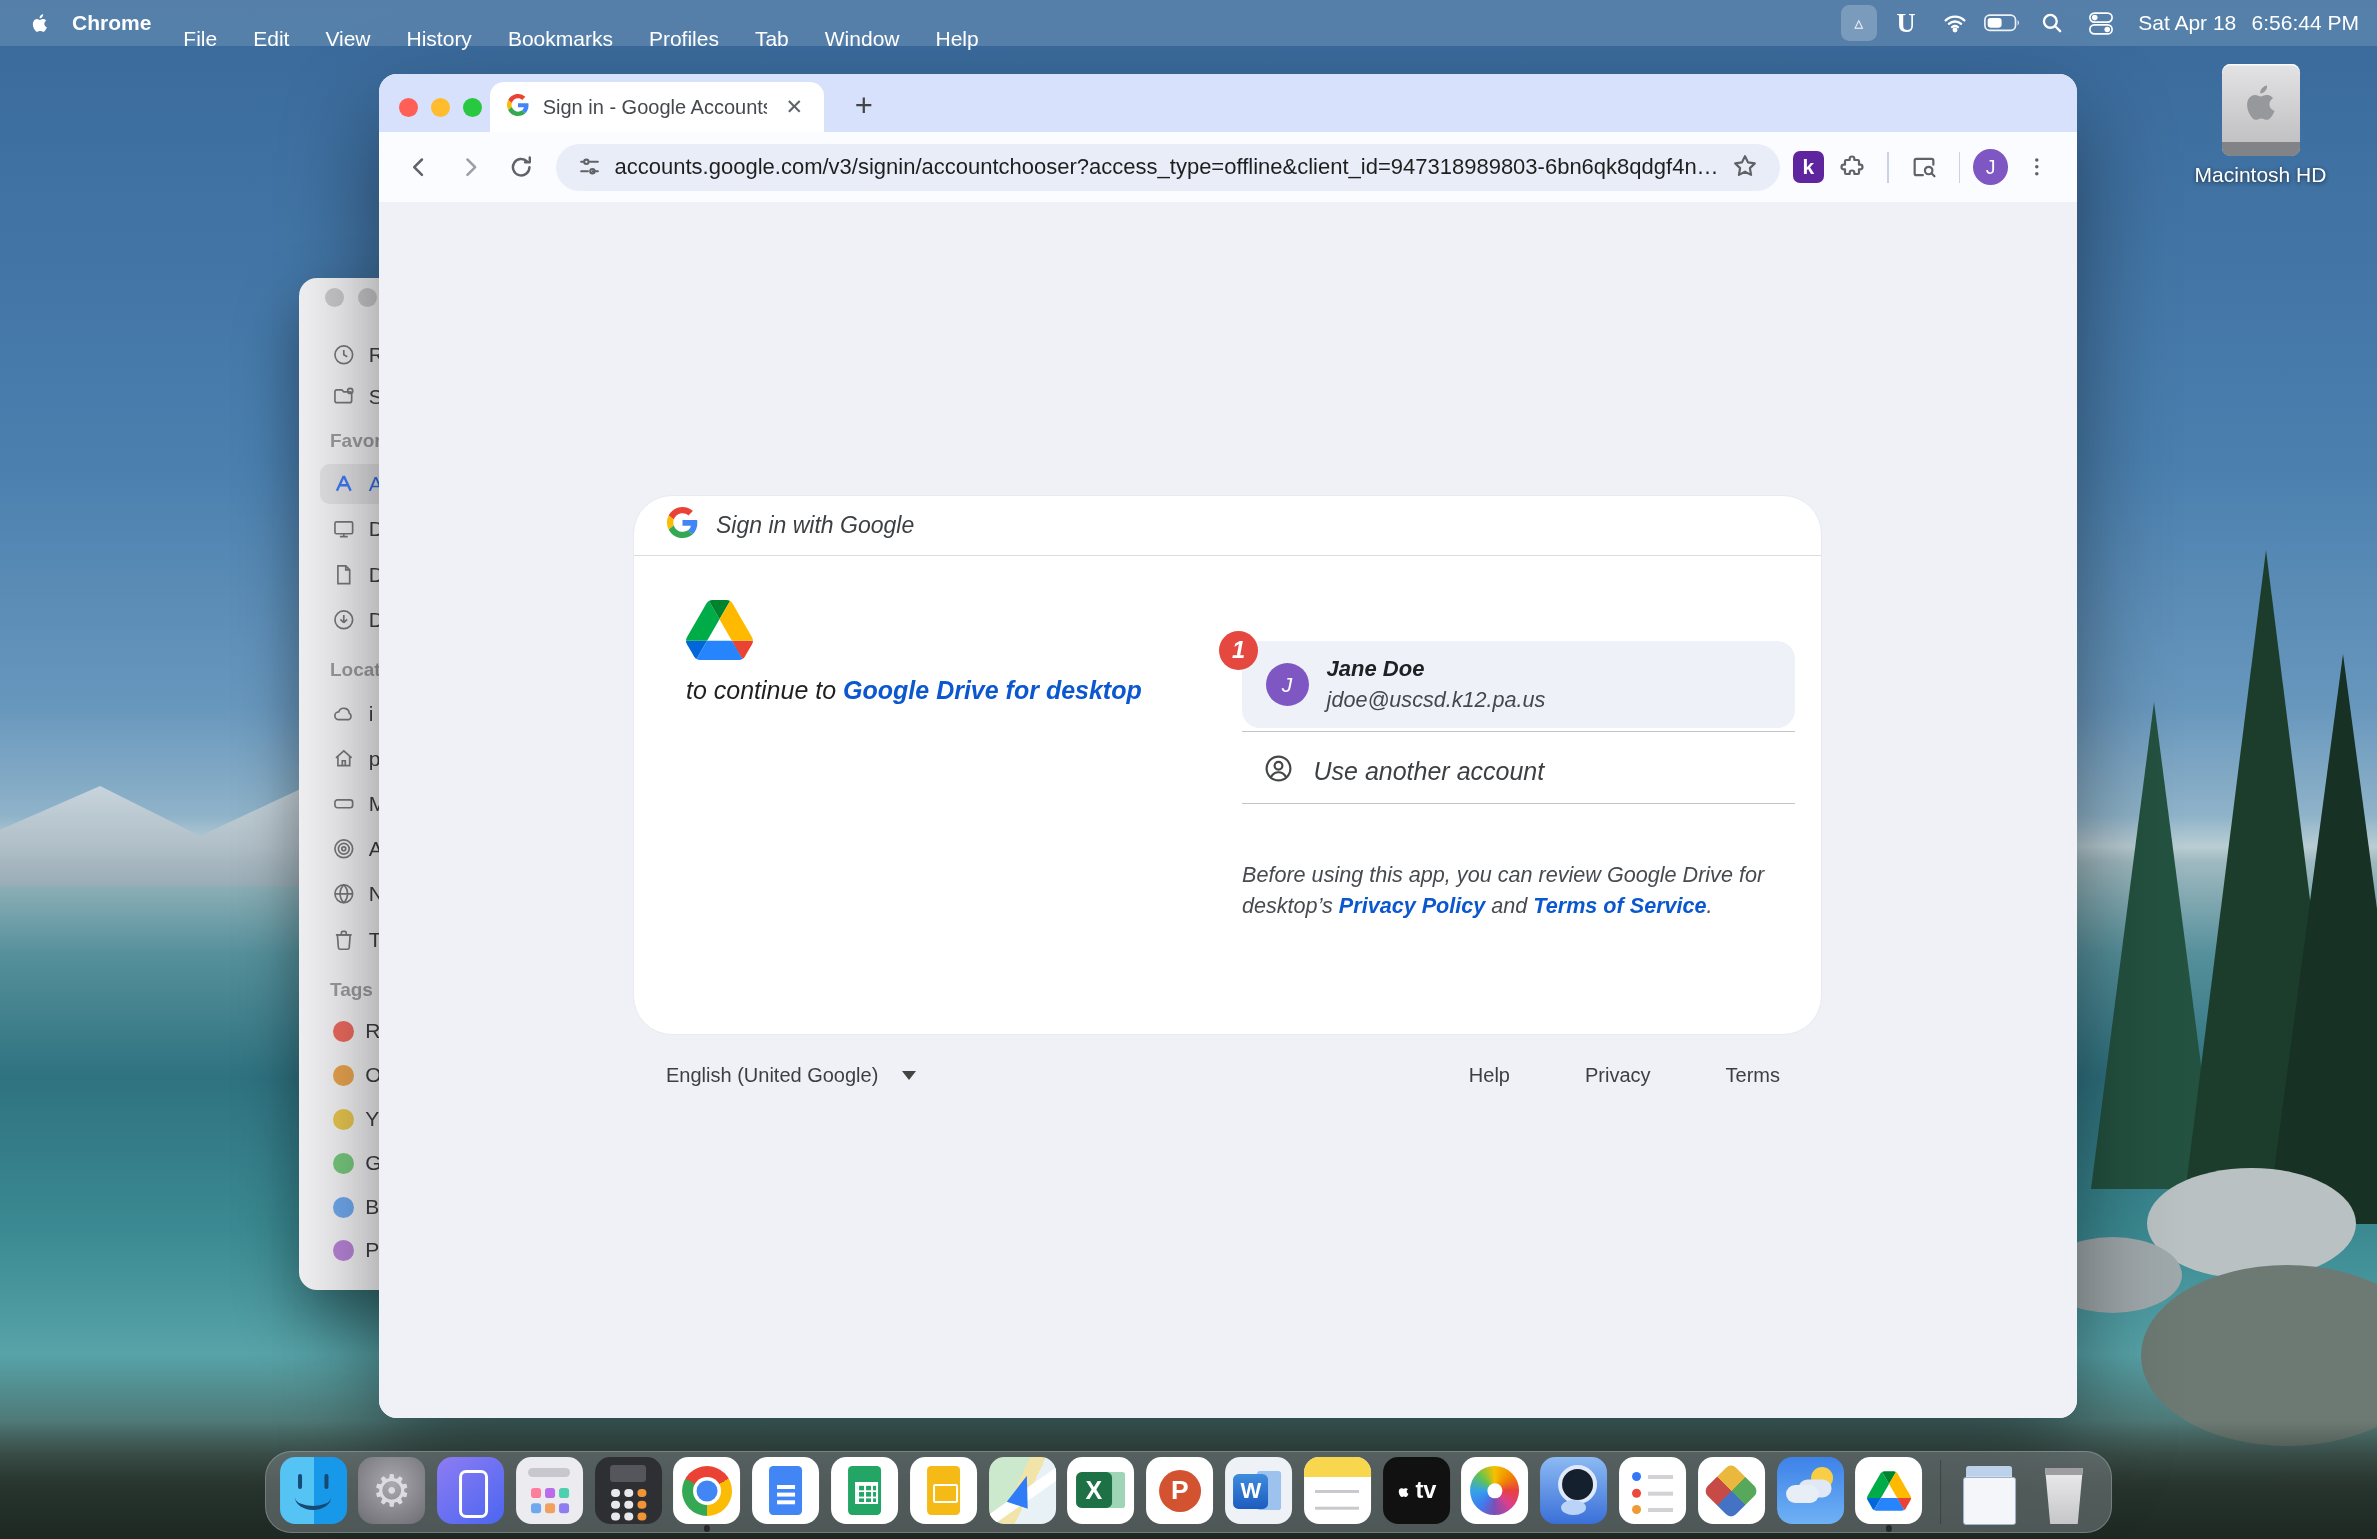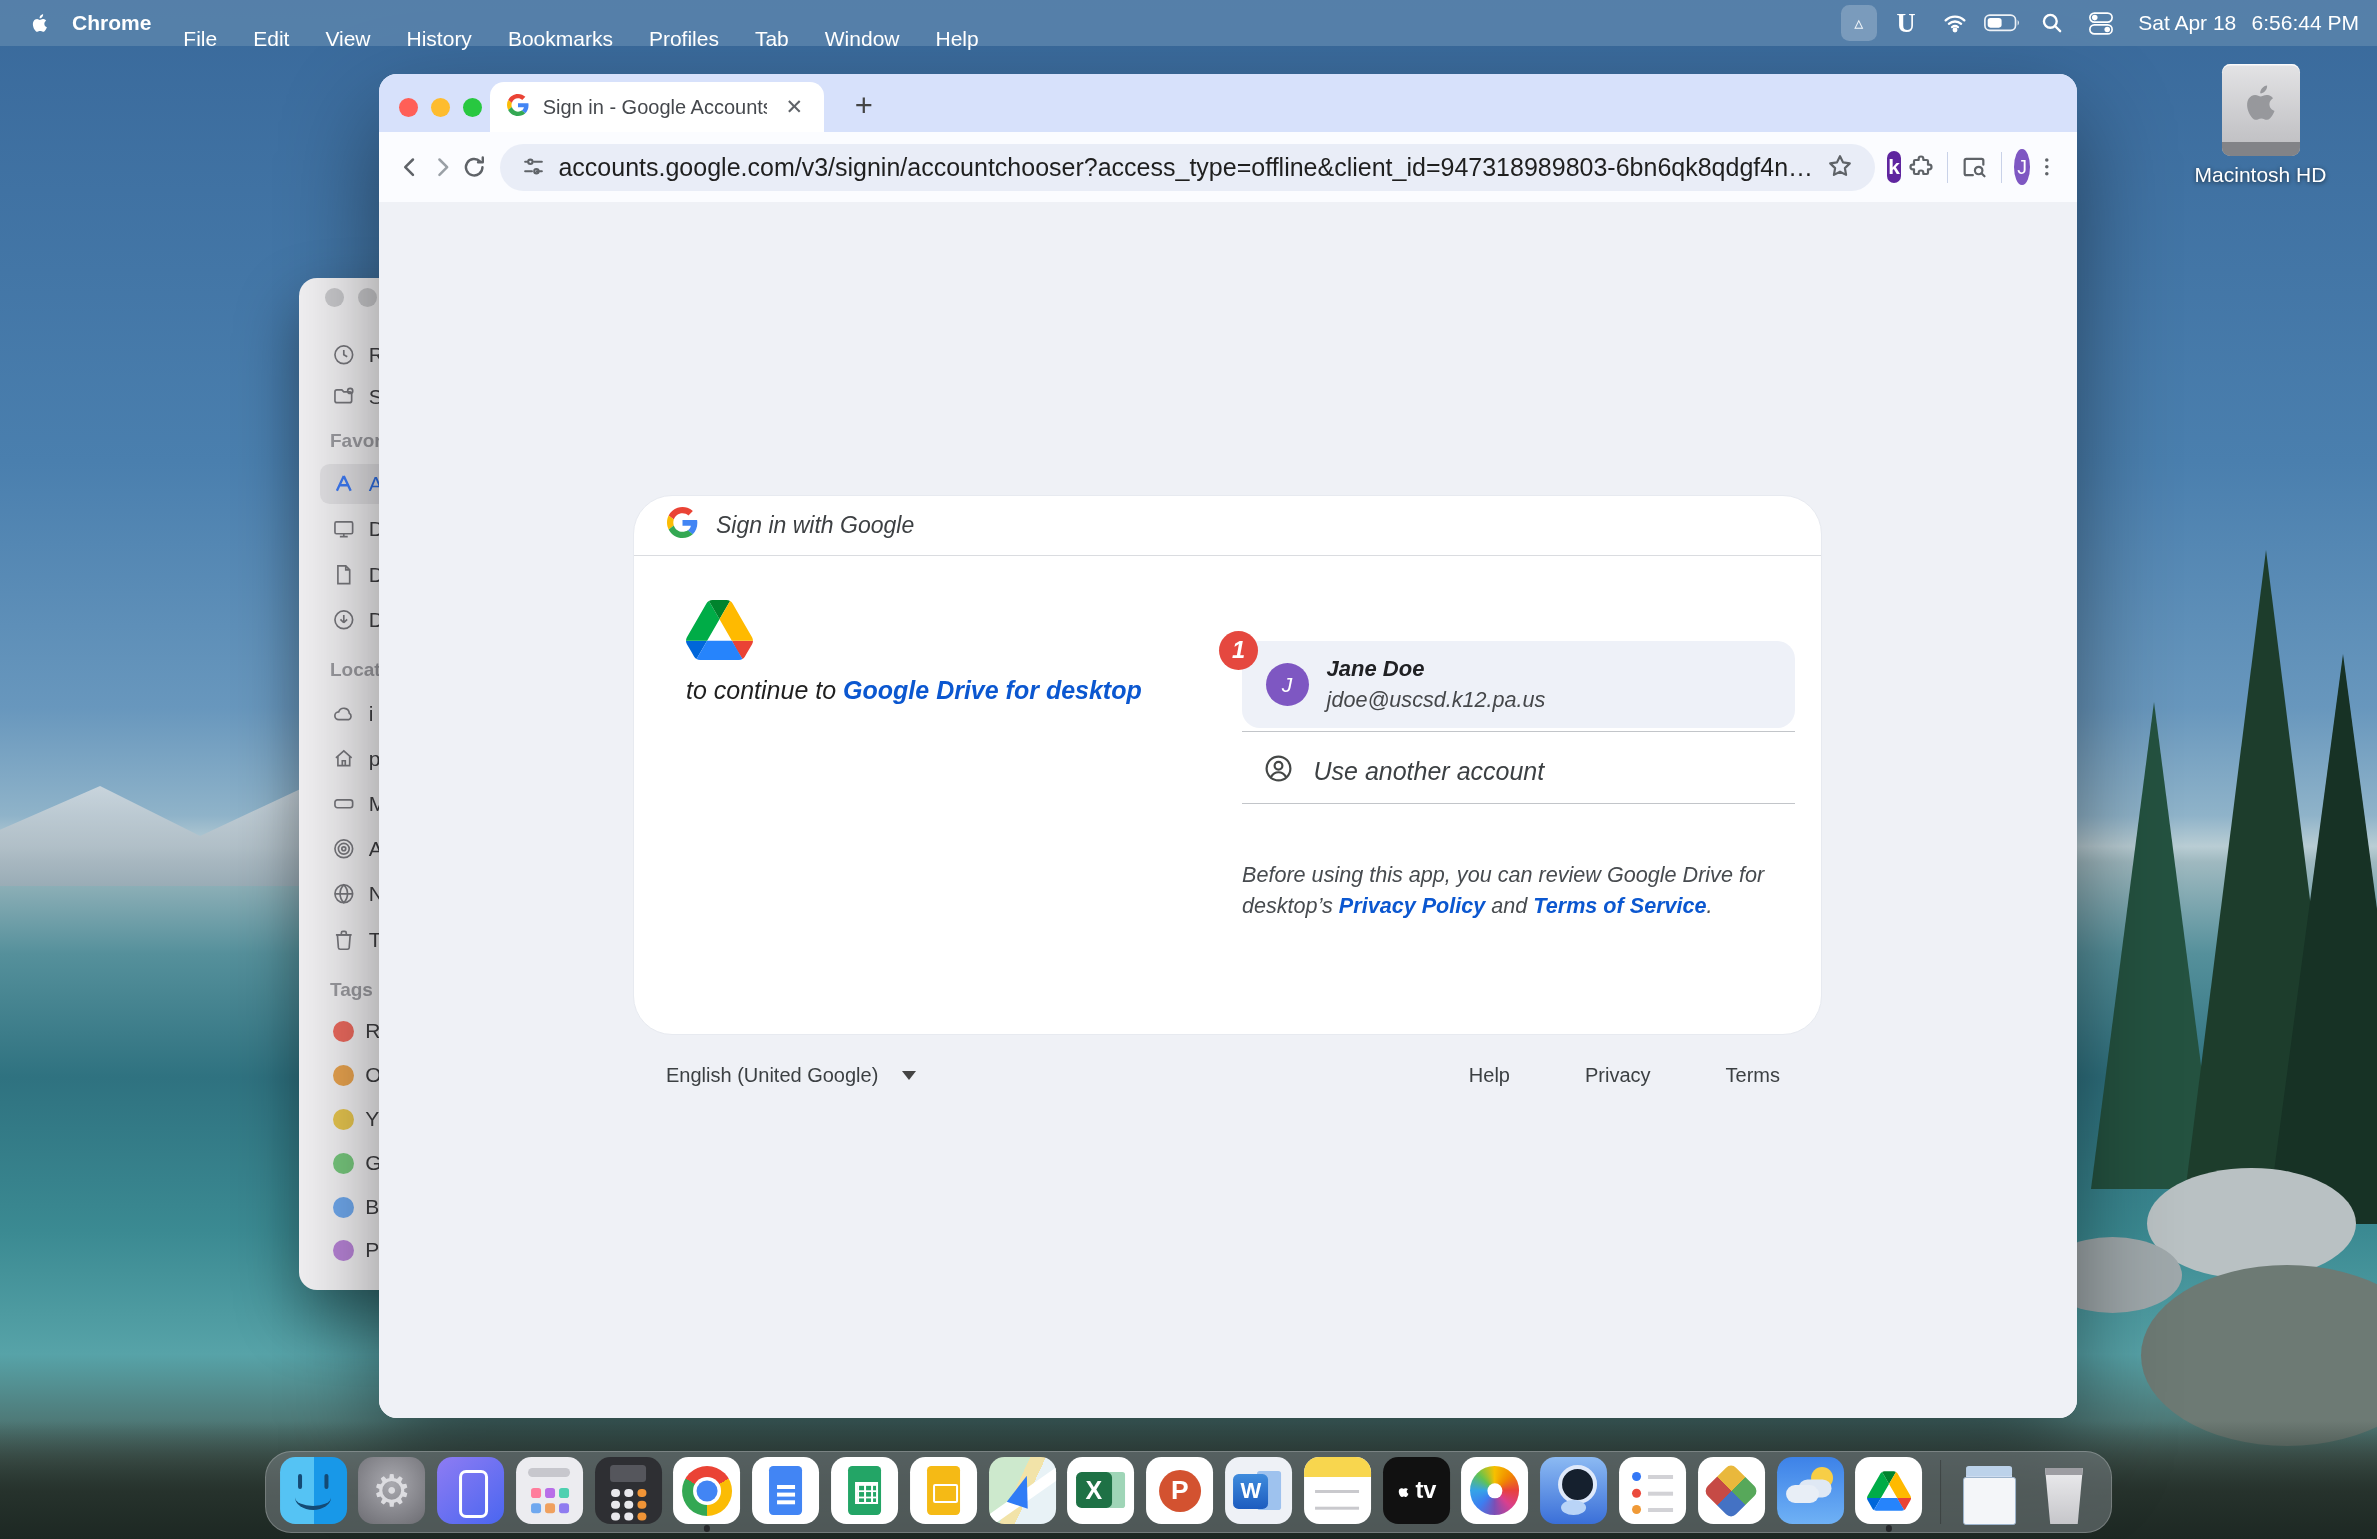--- a/index.html
+++ b/index.html
@@ -66,21 +66,21 @@
   .l-red{background:#ff5f57}.l-yel{background:#febc2e}.l-grn{background:#28c840}
   .tab { position:absolute; left:111px; top:8.3px; width:334px; height:50px; background:#fff; border-radius:14px 14px 0 0;
     display:flex; align-items:center; gap:14px; padding:0 16.7px; font-size:20px; color:#45484d; }
   .tab-title { flex:1; white-space:nowrap; overflow:hidden; }
   .tab-close { font-size:21px; color:#5f6368; padding:0 4.2px; }
   .newtab { position:absolute; left:466px; top:14px; font-size:31px; color:#444; font-weight:300; padding:0 9.7px; }
 
   .toolbar { height:70px; background:#fbfcff; display:flex; align-items:center; padding:0 18px; gap:5.6px; }
   .nav-ic { width:46px; height:46px; border-radius:50%; display:flex; align-items:center; justify-content:center; color:#5f6368; }
   .omnibox { flex:1; height:47px; background:#e9edf7; border-radius:23.6px; display:flex; align-items:center; gap:12.5px; padding:0 21px; margin:0 7px; }
-  .omni-url { font-size:25px; color:#1f1f1f; white-space:nowrap; overflow:hidden; flex:1; }
+  .omni-url { font-size:22px; color:#1f1f1f; white-space:nowrap; overflow:hidden; flex:1; }
   .ext-k { width:32px; height:32px; border-radius:7px; background:#5f259f; color:#fff; font-weight:700; font-size:21px; display:flex; align-items:center; justify-content:center; }
   .tb-sep { width:1.4px; height:31px; background:#c9d2e8; margin:0 7px; }
   .avatar-j { width:36px; height:36px; border-radius:50%; background:#7e57c2; color:#fff; font-size:19.5px; display:flex; align-items:center; justify-content:center; }
 
   .page { position:relative; height:1216px; background:#eff1f6; }
   .card { position:absolute; left:254px; top:293px; width:1189px; height:540px; background:#fff; border:0.7px solid #e7eaf0; border-radius:39px;font-style:italic; }
   .card-hd { height:60px; display:flex; align-items:center; gap:18px; padding-left:33px; font-size:23px; color:#3d4043; border-bottom:1.4px solid #dadce0; }
   .col-left { position:absolute; left:52px; top:104px; width:501px; }
   .drive-logo { width:67px; height:60px; }
   .h-choose { margin-top:46px; font-size:47px; color:#1f1f1f; letter-spacing:-0.3px; }

